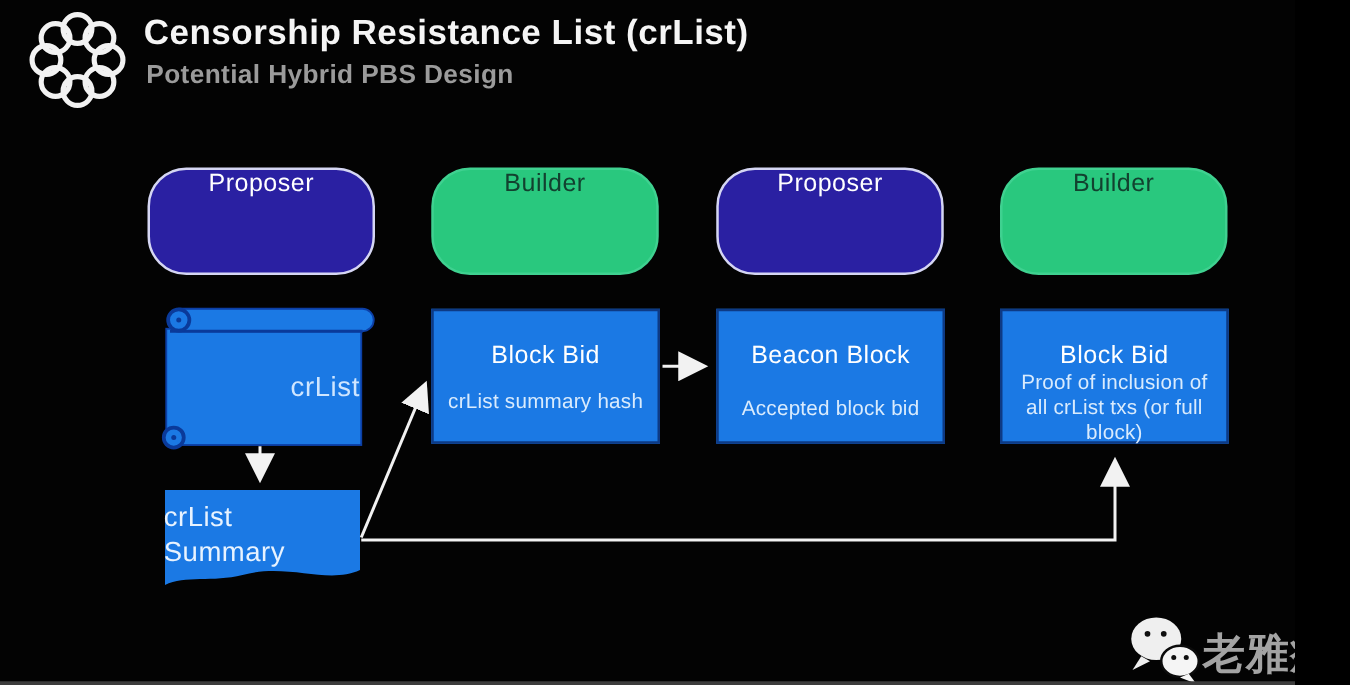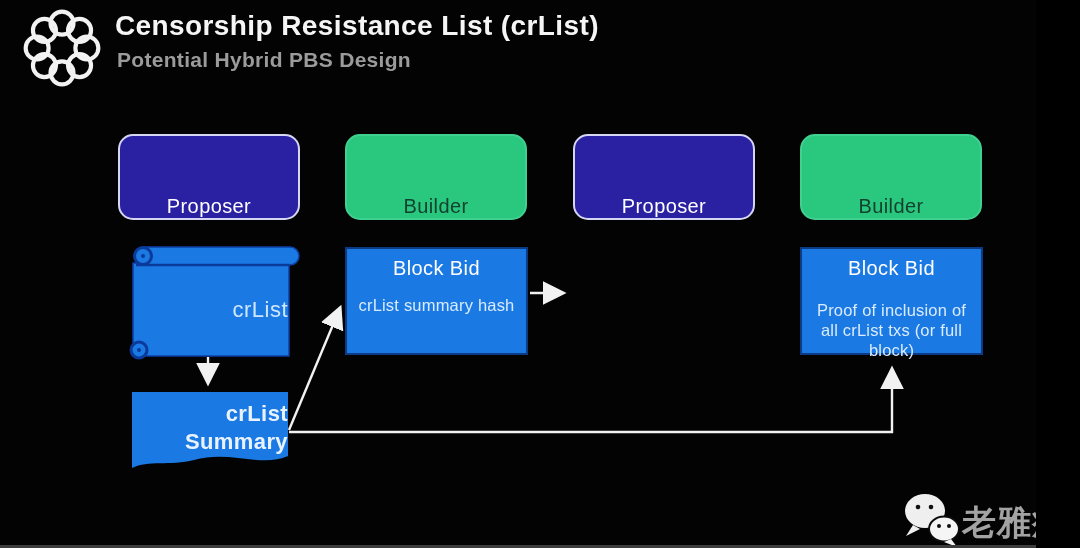--- a/index.html
+++ b/index.html
@@ -12,50 +12,50 @@
   .title{
     position:absolute;left:115px;top:10px;font-size:28px;font-weight:700;color:#f5f5f5;
     letter-spacing:0.4px;white-space:nowrap;
   }
   .subtitle{
     position:absolute;left:117px;top:48px;font-size:21px;font-weight:700;color:#9b9b9b;
     letter-spacing:0.3px;white-space:nowrap;
   }
   
   .node{
-    position:absolute;top:134px;height:86px;width:182px;border-radius:15px;
-    display:flex;align-items:flex-end;justify-content:center;
+    position:absolute;top:134px;height:86px;width:182px;border-radius:31px;
+    display:flex;align-items:flex-start;justify-content:center;
     font-size:20px;font-weight:500;letter-spacing:0.4px;box-sizing:border-box;
   }
   .proposer{background:#2a20a2;border:2px solid #d5d6f3;color:#ffffff;}
   .builder{background:#29c87e;border:2px solid #3fd190;color:#12412f;}
   .r1c1{left:118px;} .r1c2{left:345px;} .r1c3{left:573px;} .r1c4{left:800px;}
   
   .bluebox{
     position:absolute;top:247px;height:108px;width:183px;box-sizing:border-box;
     background:#1b79e4;border:2px solid #0d3a85;
-    display:flex;flex-direction:column;align-items:center;padding-top:8px;
+    display:flex;flex-direction:column;align-items:center;padding-top:24px;
   }
   .bb1{left:345px;} .bbc{left:573px;} .bb2{left:800px;}
   .bluebox .btitle{font-size:20px;font-weight:500;color:#ffffff;letter-spacing:0.4px;}
   .bluebox .bbody{
     font-size:16.5px;font-weight:500;color:#d9ebfd;text-align:center;line-height:1.22;
     padding:0 5px;letter-spacing:0.2px;
   }
-  .gap-md{margin-top:15px;} .gap-lg{margin-top:21px;} .gap-sm{margin-top:20px;}
+  .gap-md{margin-top:15px;} .gap-lg{margin-top:21px;} .gap-sm{margin-top:0;}
   
   .scroll-svg{position:absolute;left:122px;top:243px;}
   .scroll-label{
     position:absolute;left:132px;top:297px;width:156px;text-align:right;
     font-size:22px;font-weight:500;color:#cfe6ff;letter-spacing:0.5px;
   }
   .summary-svg{position:absolute;left:130px;top:390px;}
   .summary-label{
-    position:absolute;left:131px;top:400px;width:157px;text-align:right;
-    font-size:22px;font-weight:700;color:#e8f3ff;line-height:1.25;letter-spacing:0.4px;
+    position:absolute;left:131px;top:400px;width:157px;text-align:left;
+    font-size:22px;font-weight:400;color:#e8f3ff;line-height:1.25;letter-spacing:0.4px;
   }
   
   .arrows{position:absolute;left:0;top:0;pointer-events:none;}
   
   .source{
     position:absolute;left:35px;top:518px;font-size:16px;font-style:italic;
     color:#a8a6a6;letter-spacing:0.3px;white-space:nowrap;
   }
   .wechat{position:absolute;left:898px;top:489px;}
   .watermark{
@@ -114,20 +114,24 @@
       <circle cx="17" cy="107" r="2" fill="#0a3a9a"></circle>
     </svg>
   </div>
   <div class="scroll-label">crList</div>
 
   <div class="bluebox bb1">
     <div class="btitle">Block Bid</div>
     <div class="bbody gap-md">crList summary hash</div>
   </div>
 
+  <div class="bluebox bbc">
+    <div class="btitle">Beacon Block</div>
+    <div class="bbody gap-lg">Accepted block bid</div>
+  </div>
 
   <div class="bluebox bb2">
     <div class="btitle">Block Bid</div>
     <div class="bbody gap-sm">Proof of inclusion of all crList txs (or full block)</div>
   </div>
 
   <div class="summary-svg">
     <svg width="160" height="84" viewBox="0 0 160 84">
       <path d="M2,2 H158 V66 C132,78 100,60 64,70 C40,76 18,70 2,78 Z" fill="#1b79e4"></path>
     </svg>

